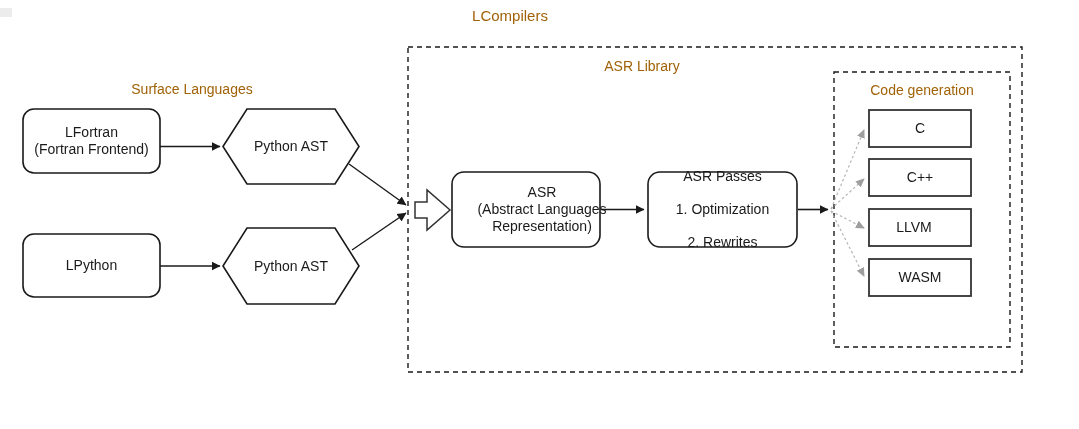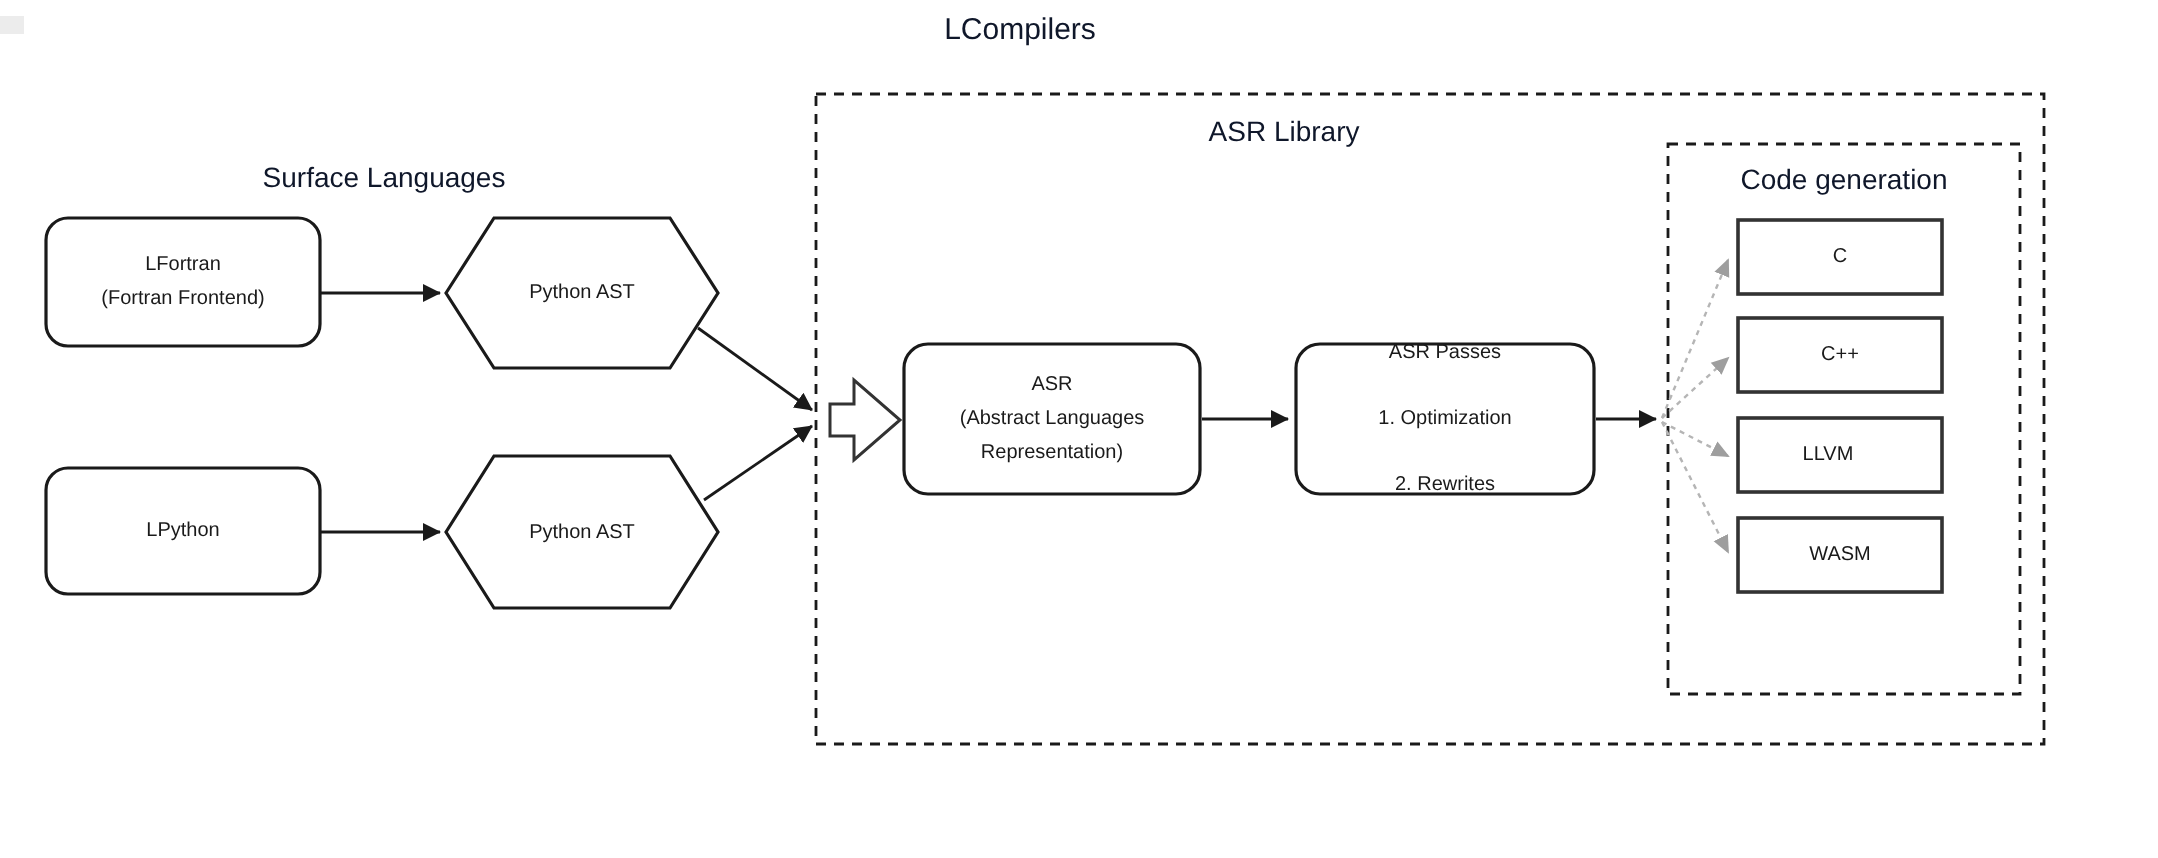--- a/index.html
+++ b/index.html
@@ -11,32 +11,32 @@
     color:#1a1a1a;
     overflow:hidden;
   }
   .stage svg{position:absolute;left:0;top:0;}
   .lbl{
     position:absolute;
     transform:translate(-50%,-50%);
     white-space:nowrap;
     font-size:14px;
     line-height:17px;
-    color:#0f172a;
+    color:#a16207;
     text-align:right;
   }
   .lbl.title{font-size:15px;}
   .nodelbl{
     position:absolute;
     display:flex;
     flex-direction:column;
     align-items:center;
     justify-content:center;
     text-align:center;
-    font-size:10px;
+    font-size:14px;
     line-height:17px;
     color:#1a1a1a;
   }
   .artifact{
     position:absolute;left:0;top:8px;width:12px;height:9px;background:#ececec;
   }
 </style>
 </head>
 <body>
 
@@ -106,21 +106,21 @@
   </div>
 
   <div class="nodelbl" style="left:223px;top:109px;width:136px;height:75px;">
     <div>Python AST</div>
   </div>
 
   <div class="nodelbl" style="left:223px;top:228px;width:136px;height:76px;">
     <div>Python AST</div>
   </div>
 
-  <div class="nodelbl" style="left:452px;top:172px;width:148px;height:75px;">
+  <div class="nodelbl" style="left:452px;top:172px;width:148px;height:75px;padding-left:16px;">
     <div>ASR</div>
     <div>(Abstract Languages</div>
     <div>Representation)</div>
   </div>
 
   <div class="nodelbl" style="left:648px;top:172px;width:149px;height:75px;gap:16px;">
     <div>ASR Passes</div>
     <div>1. Optimization</div>
     <div>2. Rewrites</div>
   </div>

